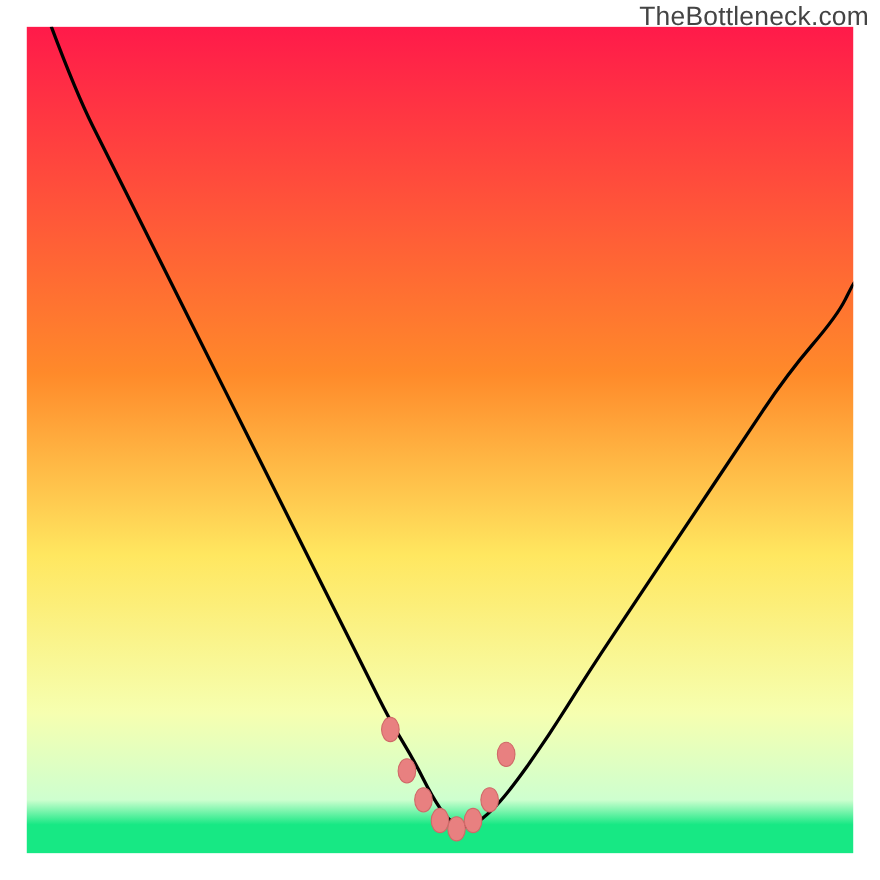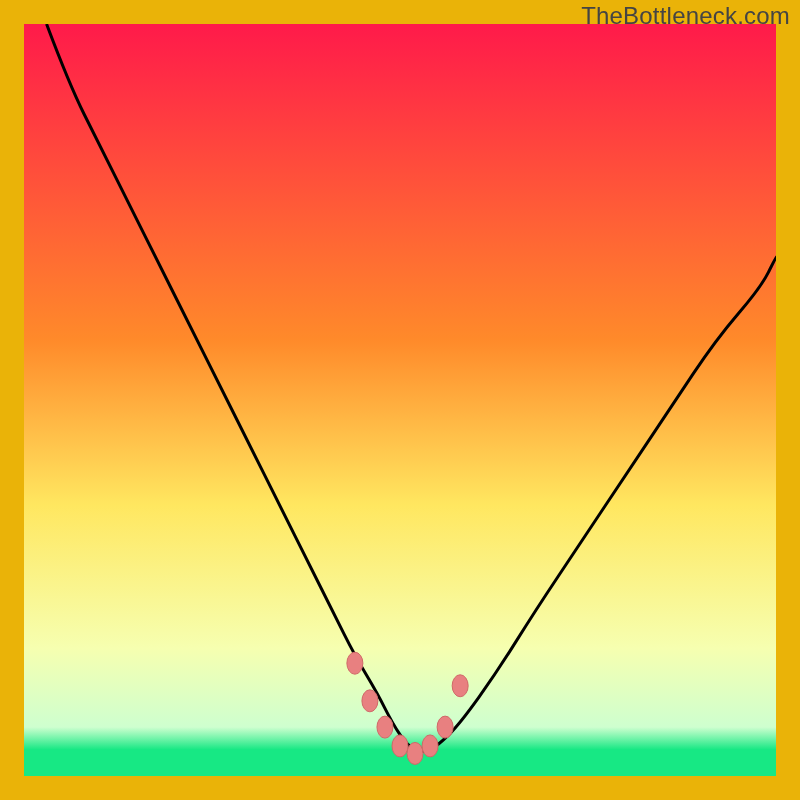--- a/index.html
+++ b/index.html
@@ -8,21 +8,21 @@
     width: 800px;
     height: 800px;
     background: #000;
     overflow: hidden;
     font-family: Arial, Helvetica, sans-serif;
   }
   .frame {
     position: absolute;
     top: 0; left: 0;
     width: 800px; height: 800px;
-    background: #eab308;
+    background: #ffffff;
   }
   .plot {
     position: absolute;
     top: 24px;
     left: 24px;
     width: 752px;
     height: 752px;
     overflow: hidden;
   }
   .watermark {

